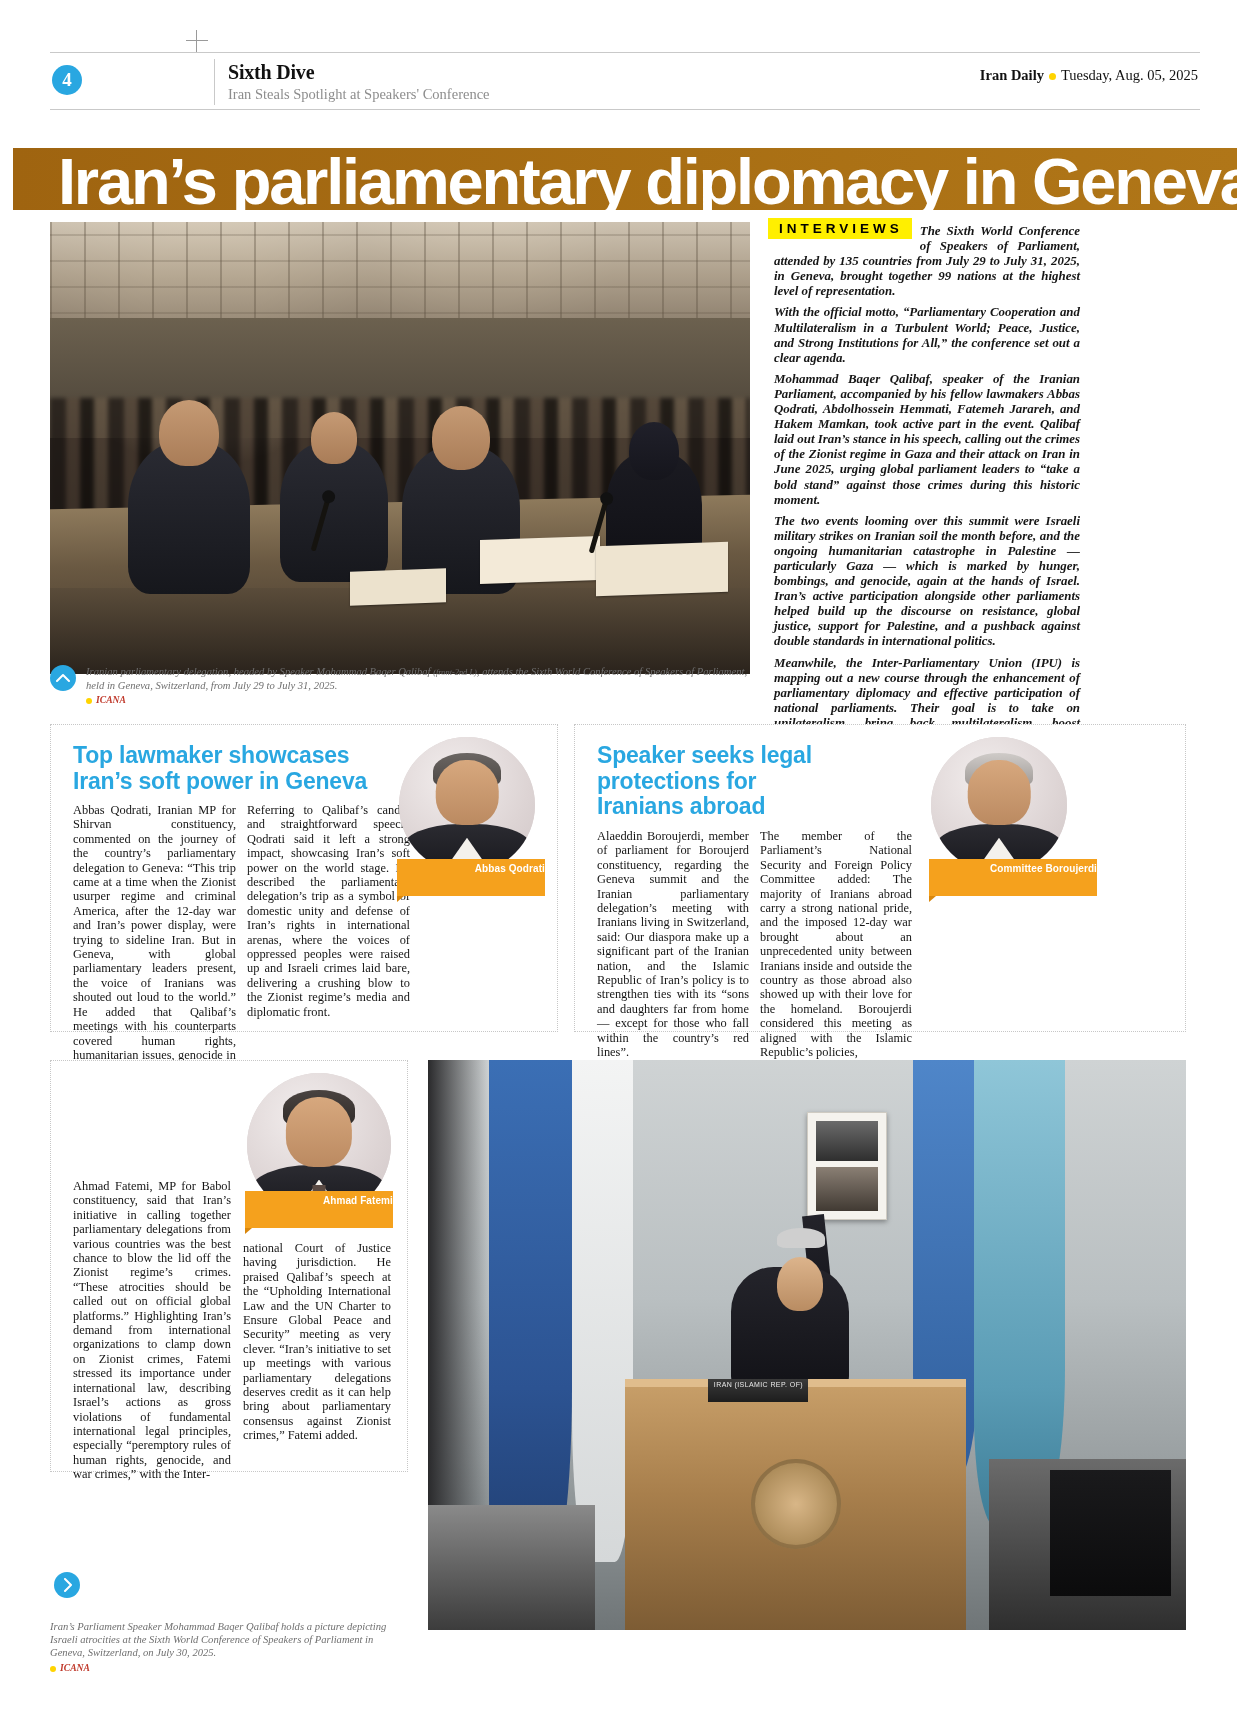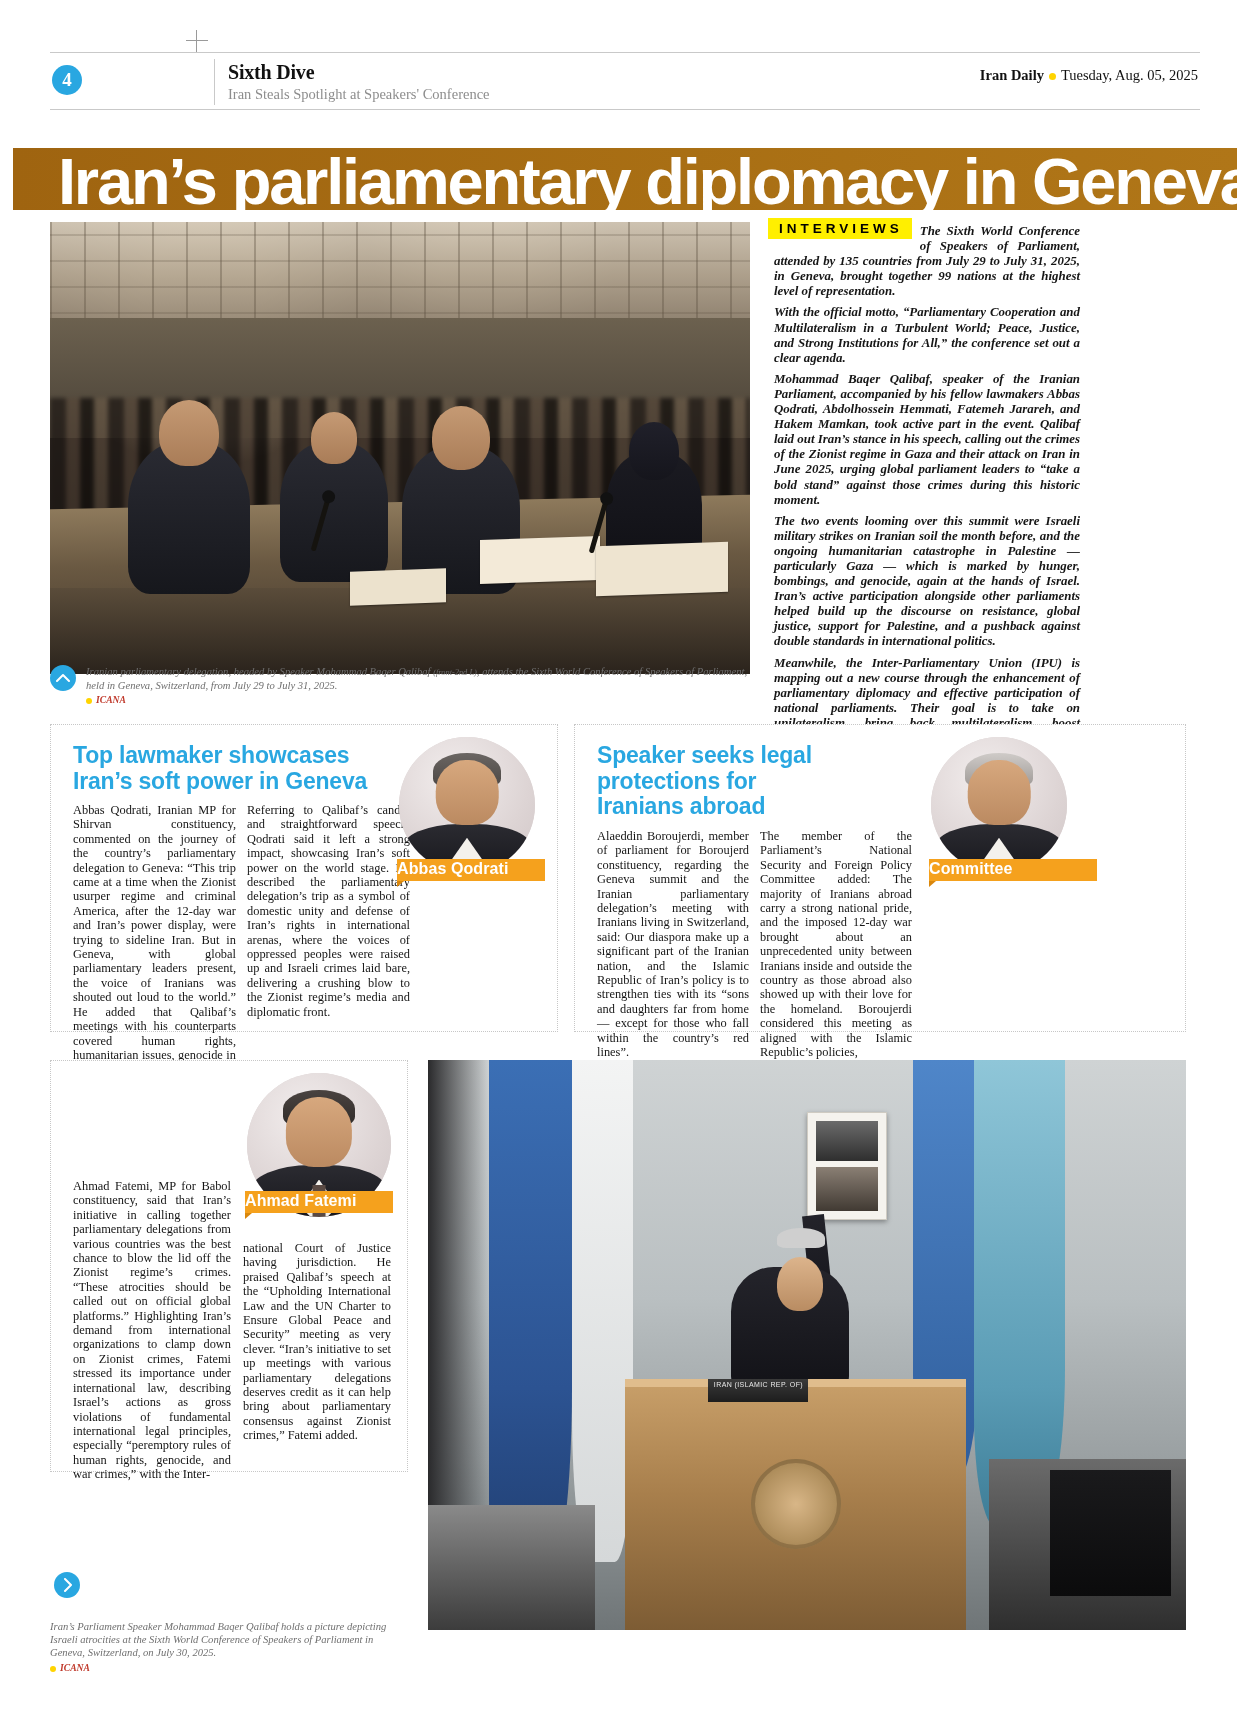--- a/index.html
+++ b/index.html
@@ -340,28 +340,28 @@
     background: #f4f1ec;
     clip-path: polygon(50% 0, 100% 72%, 72% 100%, 28% 100%, 0 72%);
   }
   .portrait .tie {
     position:absolute; left:50%; bottom:0; transform:translateX(-50%);
     width:9%; height:22%; background:#5a4a44;
   }
 
   .name-tag {
     position: absolute;
-    height: 22px;
+    height: 37px;
     background: #f5a11d;
     color: #fff;
     font-family: "Liberation Sans", sans-serif;
     font-weight: bold;
-    font-size: 16px;
+    font-size: 10px;
     line-height: 19px;
-    text-align: left;
+    text-align: right;
     letter-spacing: .1px;
   }
   .name-tag:before {
     content:"";
     position:absolute; left:0; bottom:-6px;
     border-left: 7px solid #d9870d;
     border-bottom: 6px solid transparent;
   }
 
   

